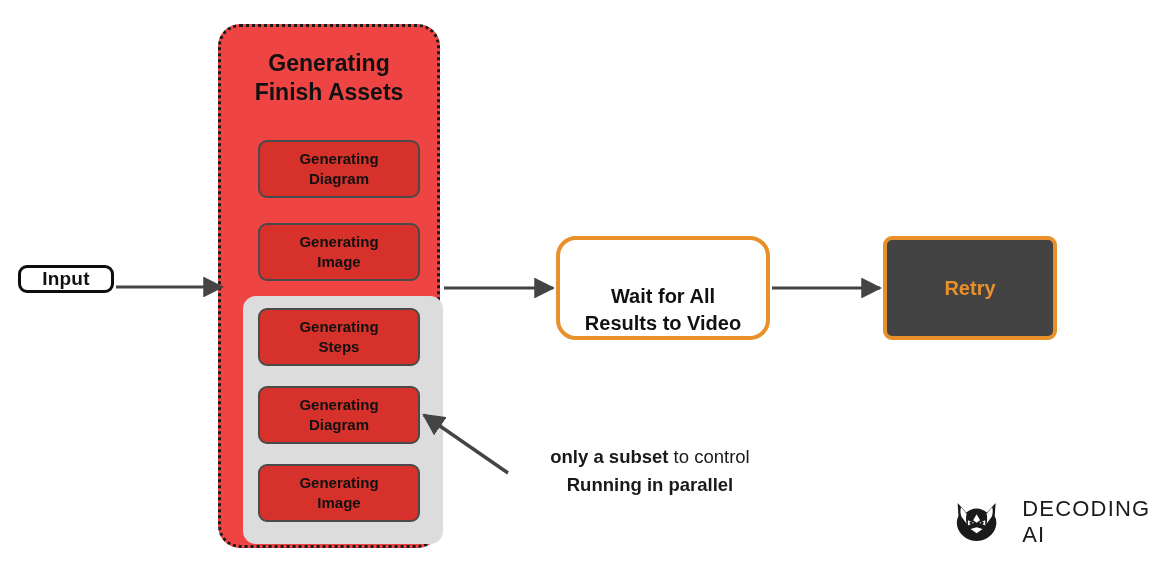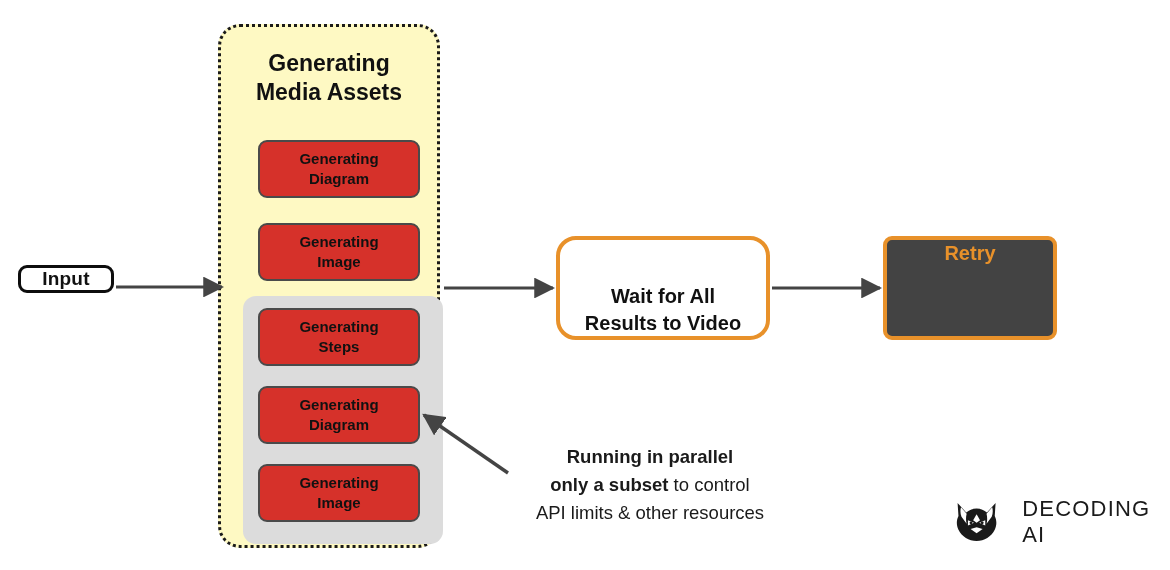--- a/index.html
+++ b/index.html
@@ -43,21 +43,21 @@
 
   
   .parallel-container {
     position: absolute;
     left: 218px;
     top: 24px;
     width: 222px;
     height: 524px;
     border: 3px dotted #1a1a1a;
     border-radius: 22px;
-    background: #fef9c3;
+    background: #ef4444;
     box-sizing: border-box;
   }
   .container-title {
     position: absolute;
     left: 0;
     top: 22px;
     width: 100%;
     text-align: center;
     font-size: 23px;
     font-weight: bold;
@@ -125,20 +125,21 @@
   .retry-node {
     position: absolute;
     left: 883px;
     top: 236px;
     width: 174px;
     height: 104px;
     background: #434343;
     border: 4px solid #e8912a;
     border-radius: 9px;
     display: flex;
+    align-items: center;
     justify-content: center;
     text-align: center;
     font-size: 20px;
     font-weight: bold;
     line-height: 1.32;
     color: #e8912a;
     box-sizing: border-box;
   }
 
   
@@ -182,21 +183,21 @@
 
 <div class="canvas">
 
   <div class="input-node">
     <span>Input</span>
   </div>
 
   <div class="parallel-container">
     <div class="container-title">
       <div>Generating</div>
-      <div>Media Assets</div>
+      <div>Finish Assets</div>
     </div>
 
     <div class="subset-group"></div>
 
     <div class="task-box tb1">
       <div>
         <div>Generating</div>
         <div>Diagram</div>
       </div>
     </div>
@@ -238,26 +239,25 @@
   </div>
 
   <div class="retry-node">
     <div>
       <div>Retry</div>
     </div>
   </div>
 
   <div class="annotation">
     <div>
+      <span class="b">only a subset</span><span> to control</span>
+    </div>
+    <div>
       <span class="b">Running in parallel</span>
     </div>
-    <div>
-      <span class="b">only a subset</span><span> to control</span>
-    </div>
-    <div>API limits &amp; other resources</div>
   </div>
 
   <svg class="arrow-layer" width="1170" height="570" viewBox="0 0 1170 570">
     <defs>
       <marker id="ah" viewBox="0 0 10 10" refX="9" refY="5" markerWidth="6.5" markerHeight="6.5" orient="auto-start-reverse">
         <path d="M 0 0 L 10 5 L 0 10 z" fill="#444444"></path>
       </marker>
     </defs>
 
     <line x1="116" y1="287" x2="222" y2="287" stroke="#444444" stroke-width="3.2" marker-end="url(#ah)"></line>

